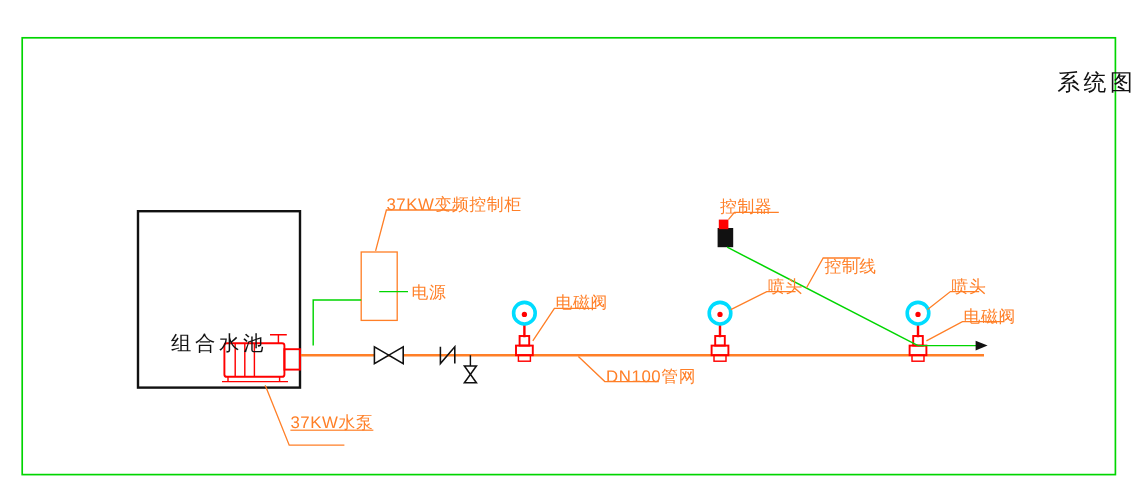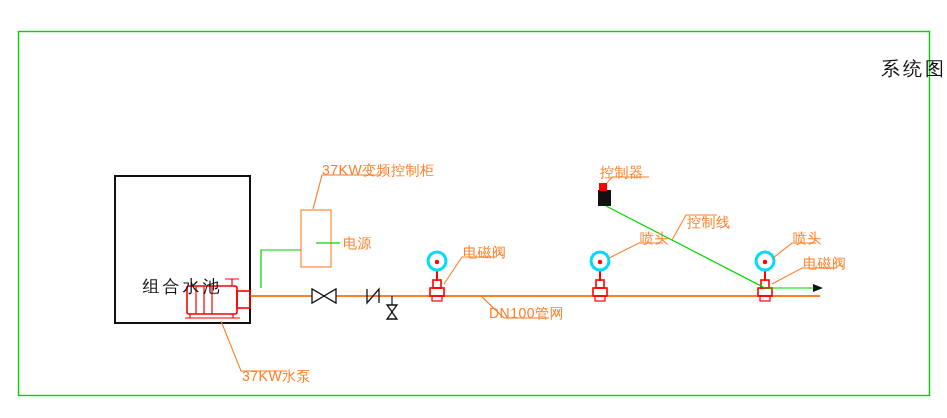--- a/index.html
+++ b/index.html
@@ -133,15 +133,15 @@
   <div class="lbl" style="left:343px;top:239px;">电源</div>
 
   <div class="lbl" style="left:463px;top:248px;">电磁阀</div>
   <div class="lbl" style="left:640px;top:234px;">喷头</div>
   <div class="lbl" style="left:793px;top:234px;">喷头</div>
   <div class="lbl" style="left:803px;top:259px;">电磁阀</div>
 
   <div class="lbl" style="left:600px;top:168px;">控制器</div>
   <div class="lbl" style="left:687px;top:218px;">控制线</div>
 
-  <div class="lbl" style="left:489px;top:309px;">DN100管网</div>
-  <div class="lbl" style="left:242px;top:372px;">37KW水泵</div>
+  <div class="lbl" style="left:505px;top:309px;">DN100管网</div>
+  <div class="lbl" style="left:242px;top:348px;text-decoration:underline;">37KW水泵</div>
 </div>
 
 </body></html>

